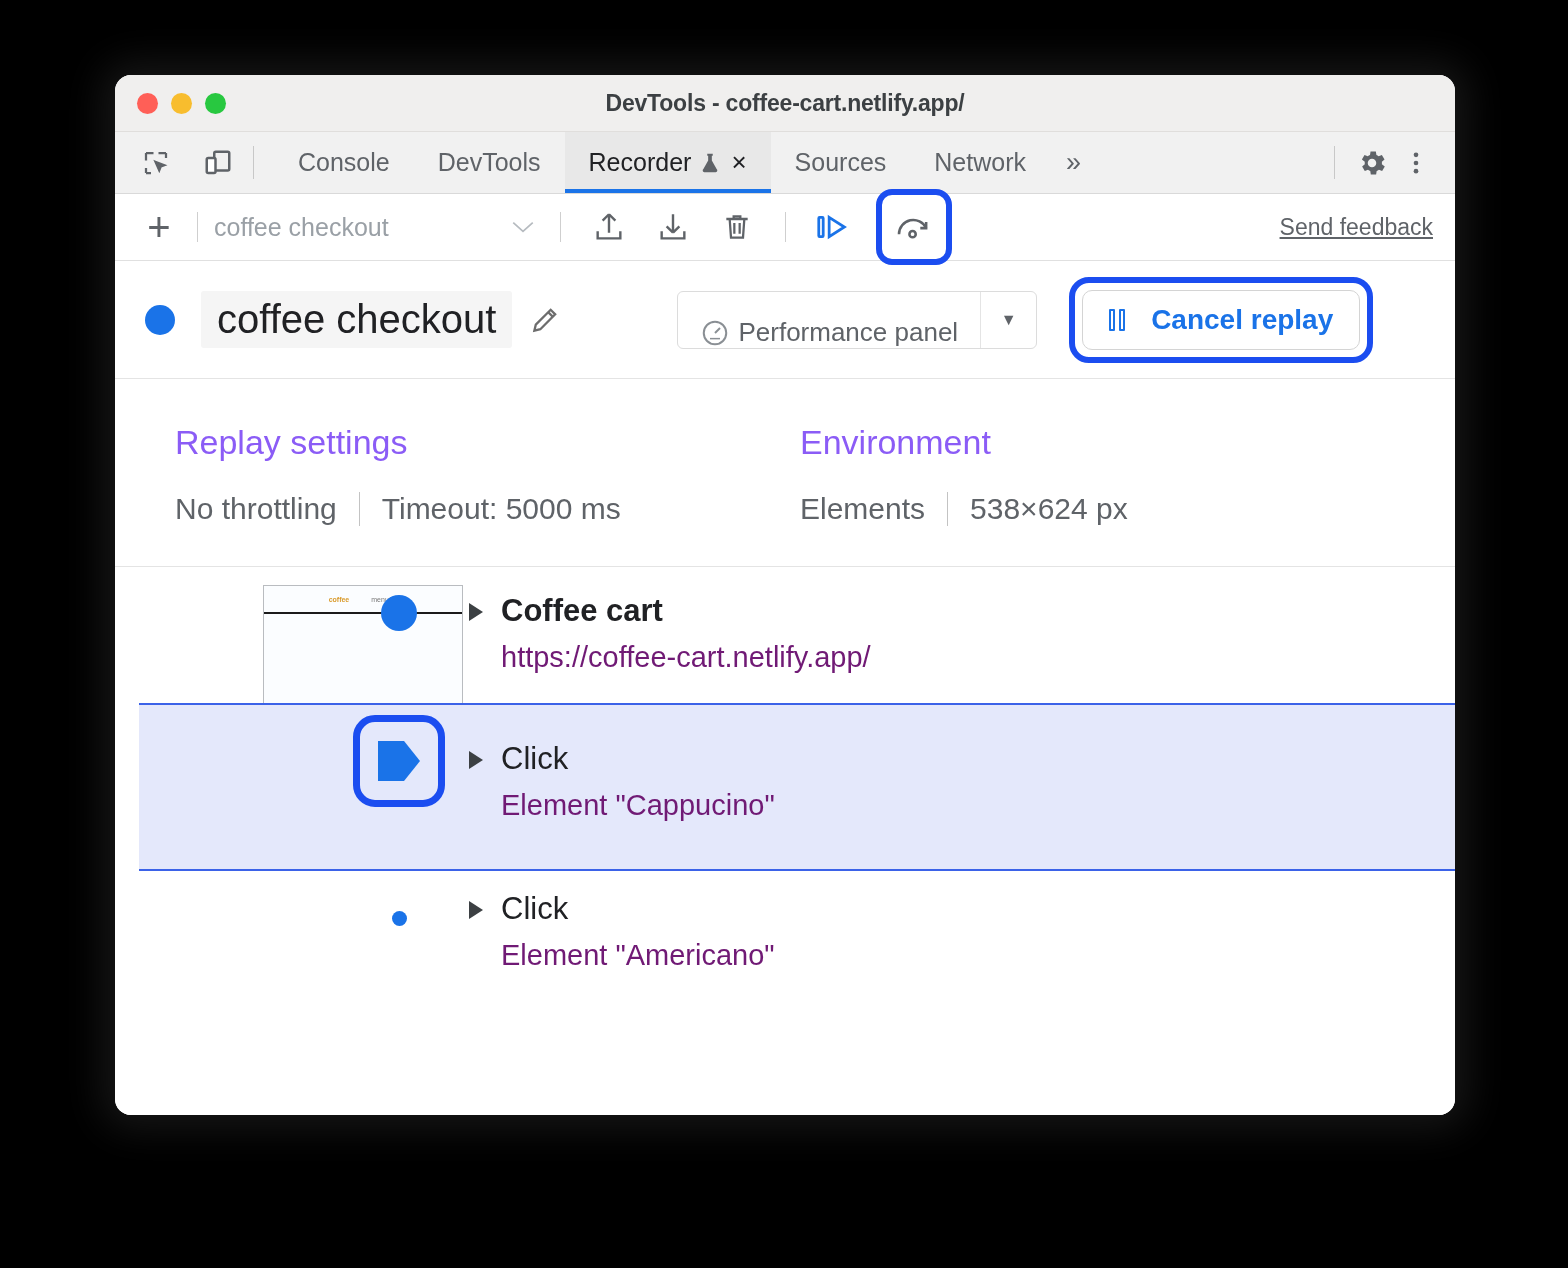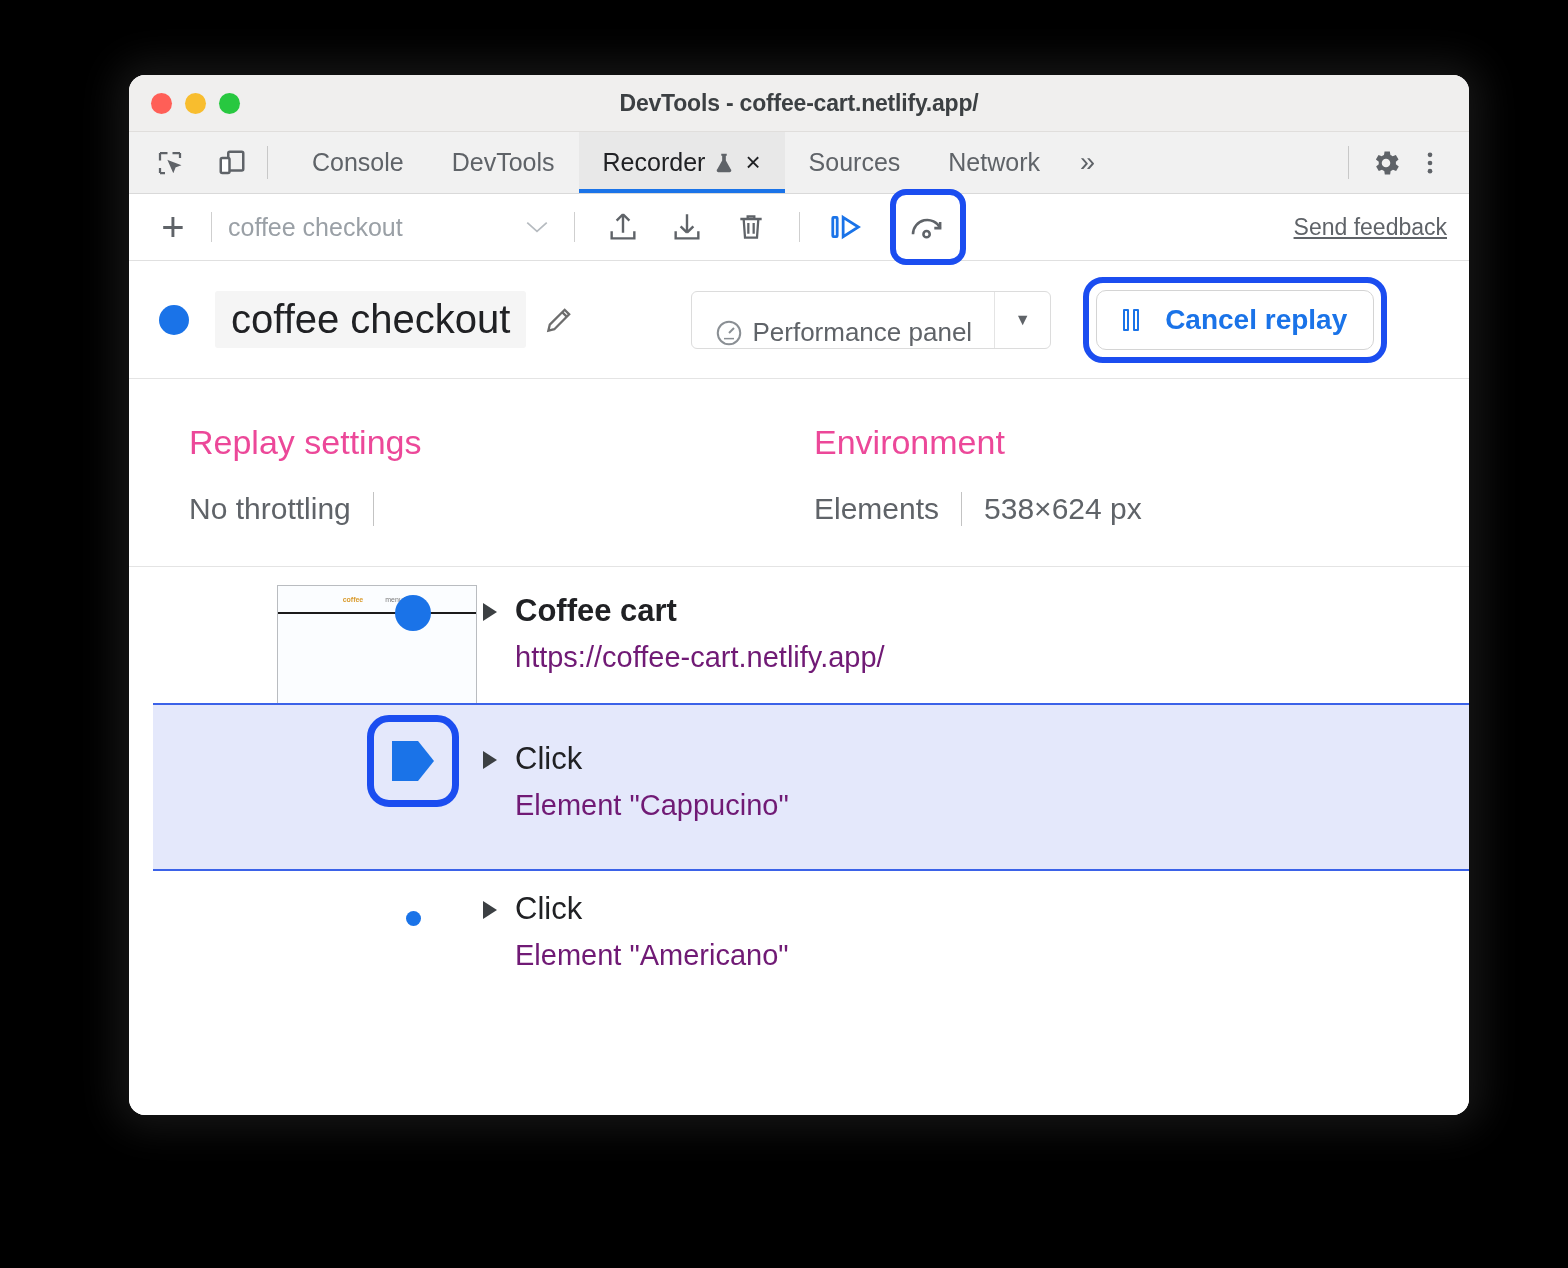--- a/index.html
+++ b/index.html
@@ -11,21 +11,21 @@
   }
   .stage {
     position: relative;
     width: 1568px; height: 1268px;
     background: #000;
   }
 
   
   .window {
     position: absolute;
-    left: 129px; top: 75px;
+    left: 115px; top: 75px;
     width: 1340px; height: 1040px;
     background: #ffffff;
     border-radius: 16px;
     box-shadow: 0 0 38px 14px rgba(255,255,255,0.085);
     overflow: hidden;
     display: flex;
     flex-direction: column;
   }
 
   
@@ -257,21 +257,21 @@
   .settings-row {
     display: flex;
     padding: 44px 30px 40px 60px;
     border-bottom: 1px solid #e4e4e4;
     flex: 0 0 auto;
   }
   .settings-col { width: 50%; }
   .settings-col h3 {
     font-size: 34px;
     font-weight: normal;
-    color: #ec4899;
+    color: #8b5cf6;
     margin-bottom: 30px;
   }
   .settings-vals {
     display: flex; align-items: center;
     font-size: 30px;
     color: #5f6368;
   }
   .settings-vals .sep {
     width: 1px; height: 34px;
     background: #c3c3c3;
@@ -571,20 +571,21 @@
         </div>
       </div>
     </div>
 
     <div class="settings-row">
       <div class="settings-col">
         <h3>Replay settings</h3>
         <div class="settings-vals">
           <span>No throttling</span>
           <span class="sep"></span>
+          <span>Timeout: 5000 ms</span>
         </div>
       </div>
       <div class="settings-col">
         <h3>Environment</h3>
         <div class="settings-vals">
           <span>Elements</span>
           <span class="sep"></span>
           <span>538×624 px</span>
         </div>
       </div>

